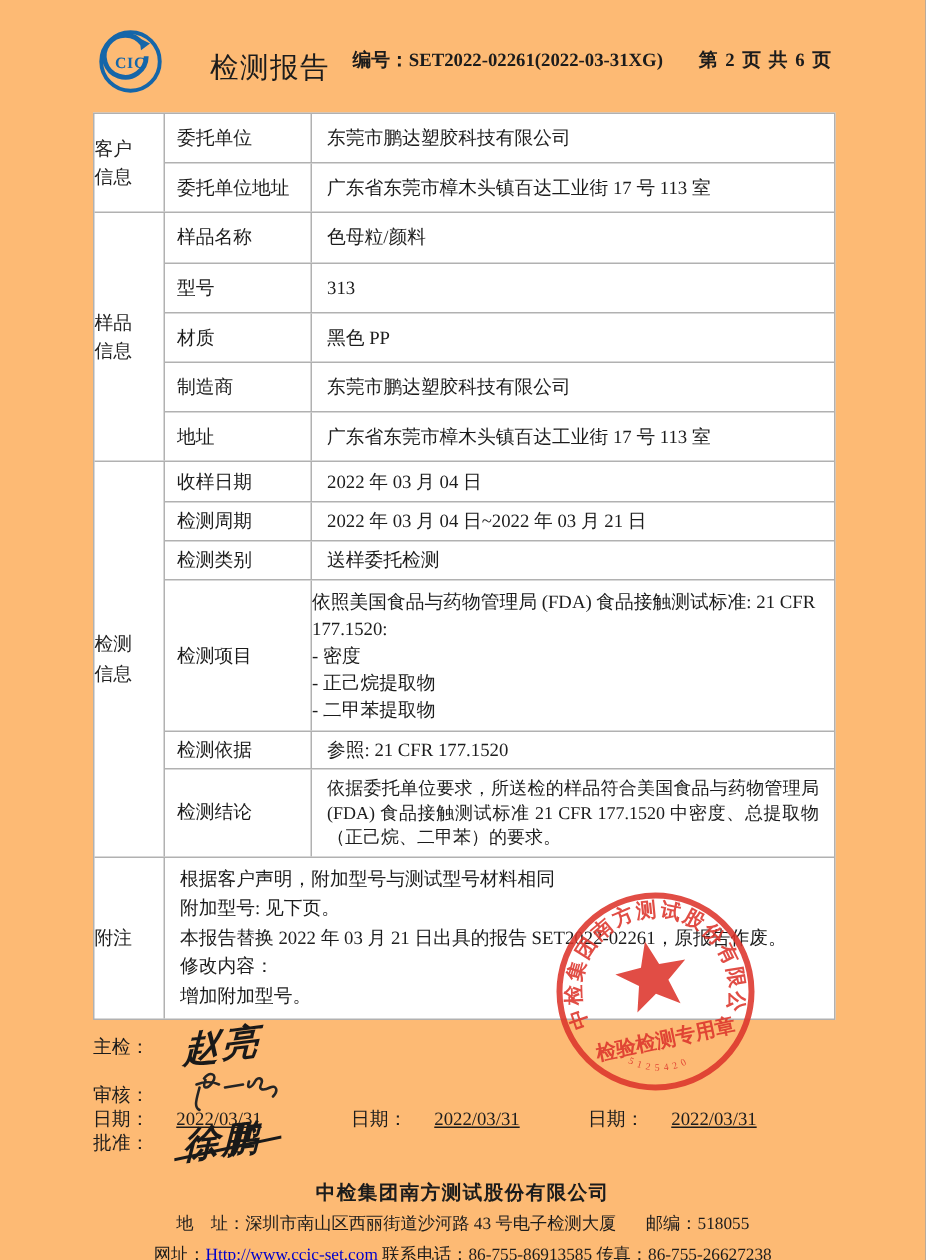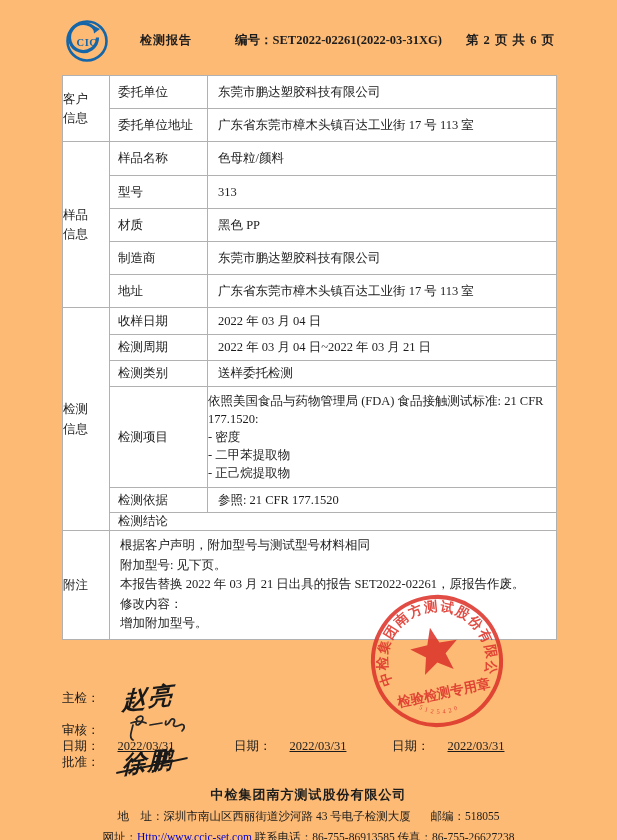--- a/index.html
+++ b/index.html
@@ -6,21 +6,21 @@
   html,body { background:#888; }
   .page {
     position:relative; width:617px; height:840px; margin:0 auto;
     background:#fdba74; overflow:hidden;
     font-family:"Liberation Serif","DejaVu Serif",serif;
     color:#1c1c1c; font-size:12.5px;
   }
   
   .hdr { position:absolute; top:17px; left:62px; width:495px; height:48px; }
   .logo { position:absolute; left:2px; top:1px; }
-  .hdr-title { position:absolute; left:78px; top:15px; font-weight:bold; font-size:12px; letter-spacing:1px;text-align:right; }
+  .hdr-title { position:absolute; left:78px; top:15px; font-weight:normal; font-size:19px; letter-spacing:1px;text-align:right; }
   .hdr-no { position:absolute; left:173px; top:15px; font-weight:bold; font-size:12.5px; }
   .hdr-page { position:absolute; right:2px; top:15px; font-weight:bold; font-size:12.5px; letter-spacing:1px; }
   
   .rt { position:absolute; top:75px; left:62px; width:495px; border:1px solid #b1b1b1; background:#fff; }
   .section { display:flex; }
   .section + .section { border-top:1px solid #b1b1b1; }
   .sec-label {
     width:46px; min-width:46px; display:flex; flex-direction:column;
     justify-content:center; align-items:flex-start; gap:7px;
     font-size:12.5px; color:#222; line-height:1;
@@ -145,30 +145,31 @@
         </div>
         <div class="row h26">
           <div class="f-cell">检测类别</div>
           <div class="v-cell">送样委托检测</div>
         </div>
         <div class="row">
           <div class="f-cell">检测项目</div>
           <div class="v-cell multi">
             <div>依照美国食品与药物管理局 (FDA) 食品接触测试标准: 21 CFR 177.1520:</div>
             <div>- 密度</div>
+            <div>- 正己烷提取物</div>
             <div>- 二甲苯提取物</div>
-            <div>- 正己烷提取物</div>
           </div>
         </div>
         <div class="row h25">
           <div class="f-cell">检测依据</div>
           <div class="v-cell">参照: 21 CFR 177.1520</div>
         </div>
         <div class="row">
           <div class="f-cell">检测结论</div>
+          <div class="v-cell just">依据委托单位要求，所送检的样品符合美国食品与药物管理局 (FDA) 食品接触测试标准 21 CFR 177.1520 中密度、总提取物（正己烷、二甲苯）的要求。</div>
         </div>
       </div>
     </div>
 
     <div class="section">
       <div class="sec-label">
         <div>附注</div>
       </div>
       <div class="note-cell">
         <div>根据客户声明，附加型号与测试型号材料相同</div>

